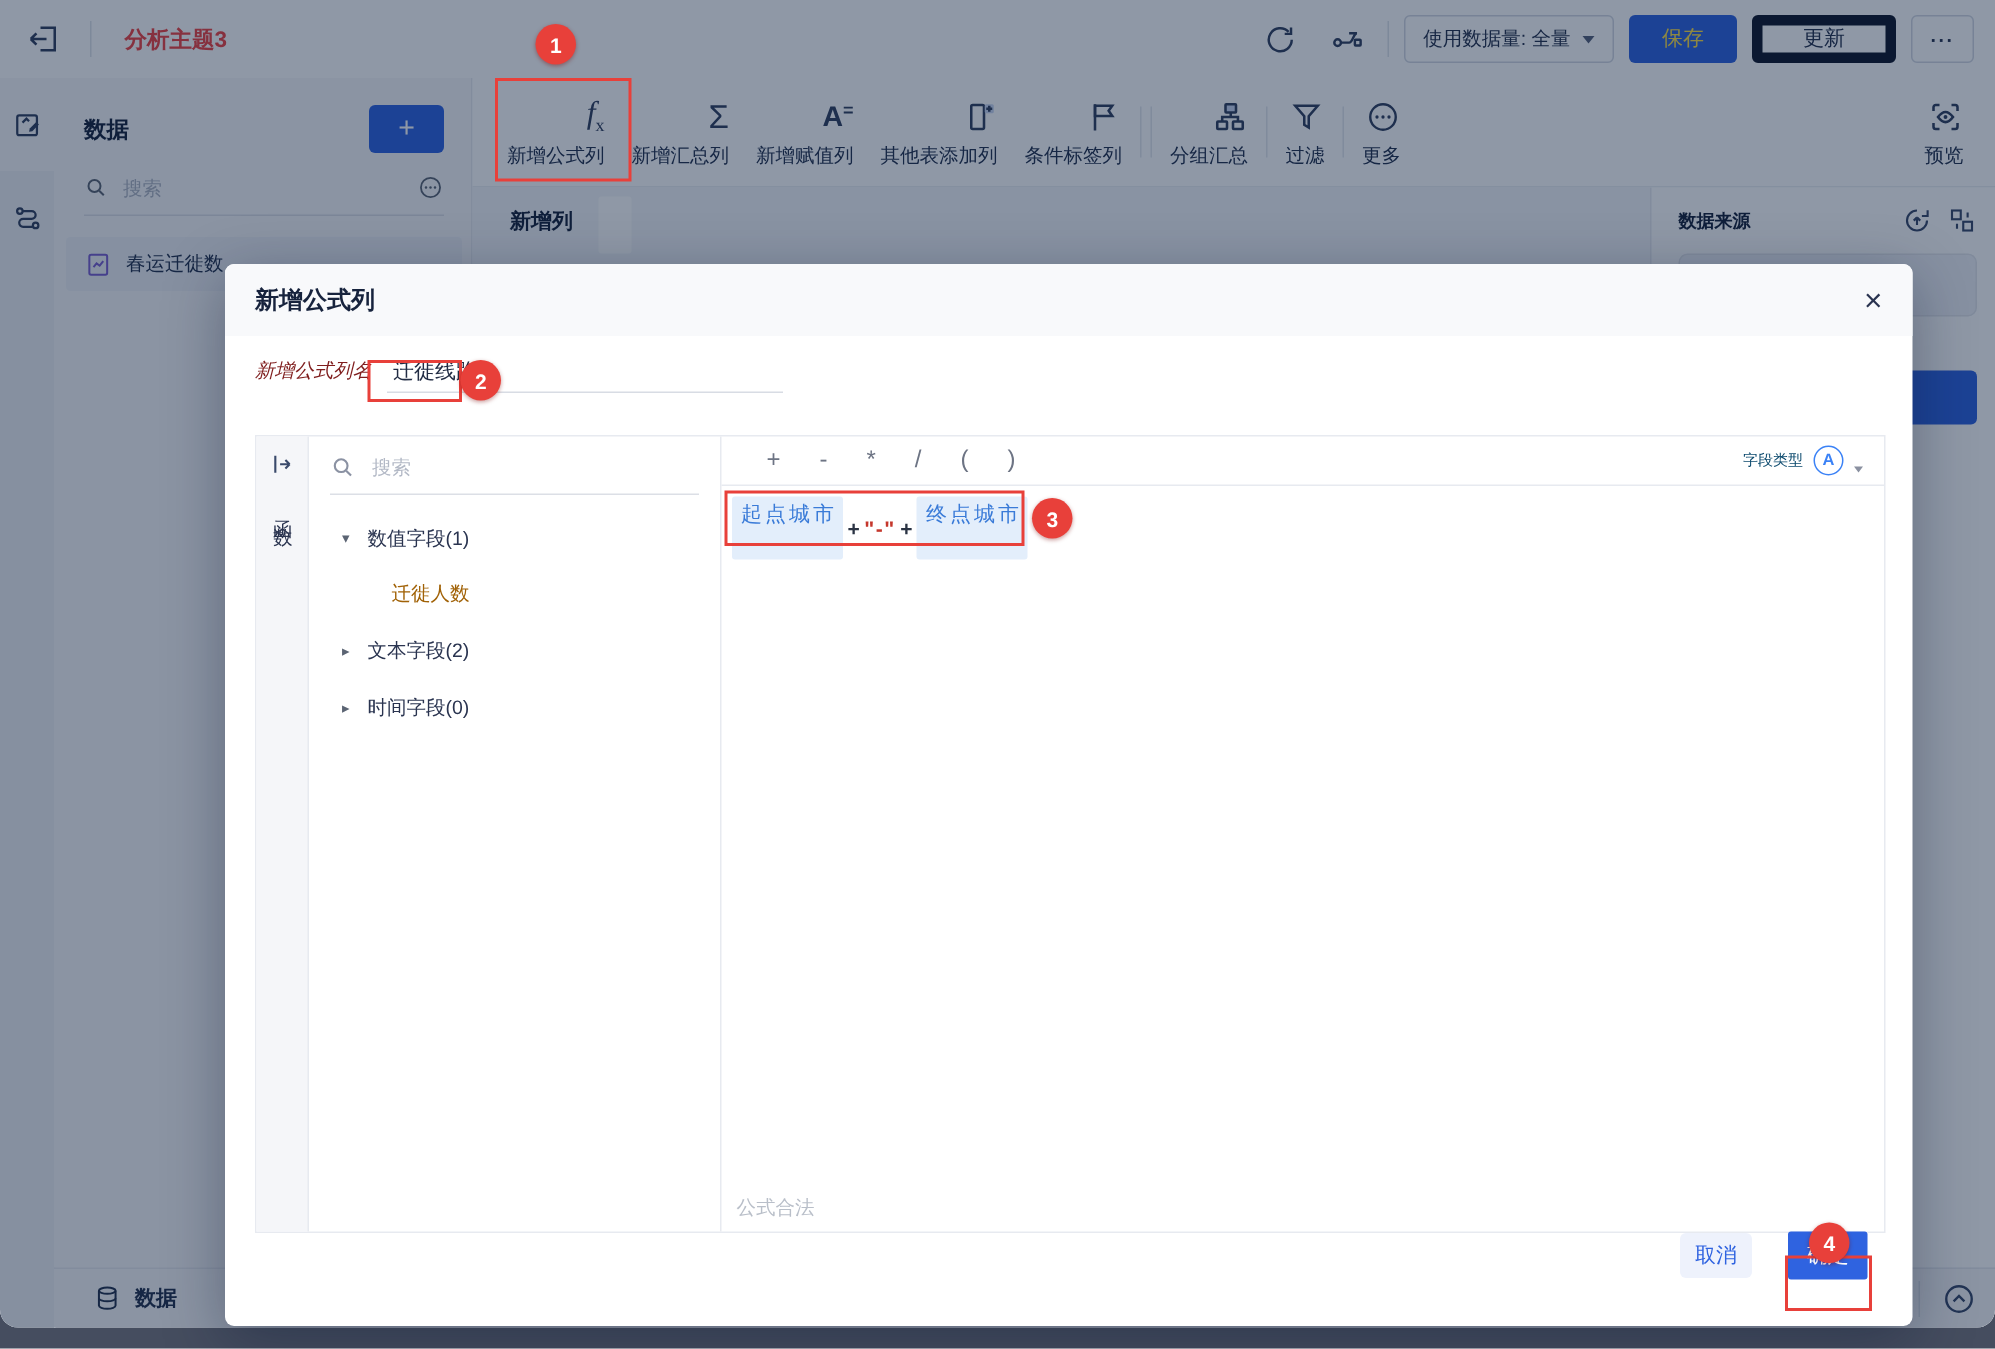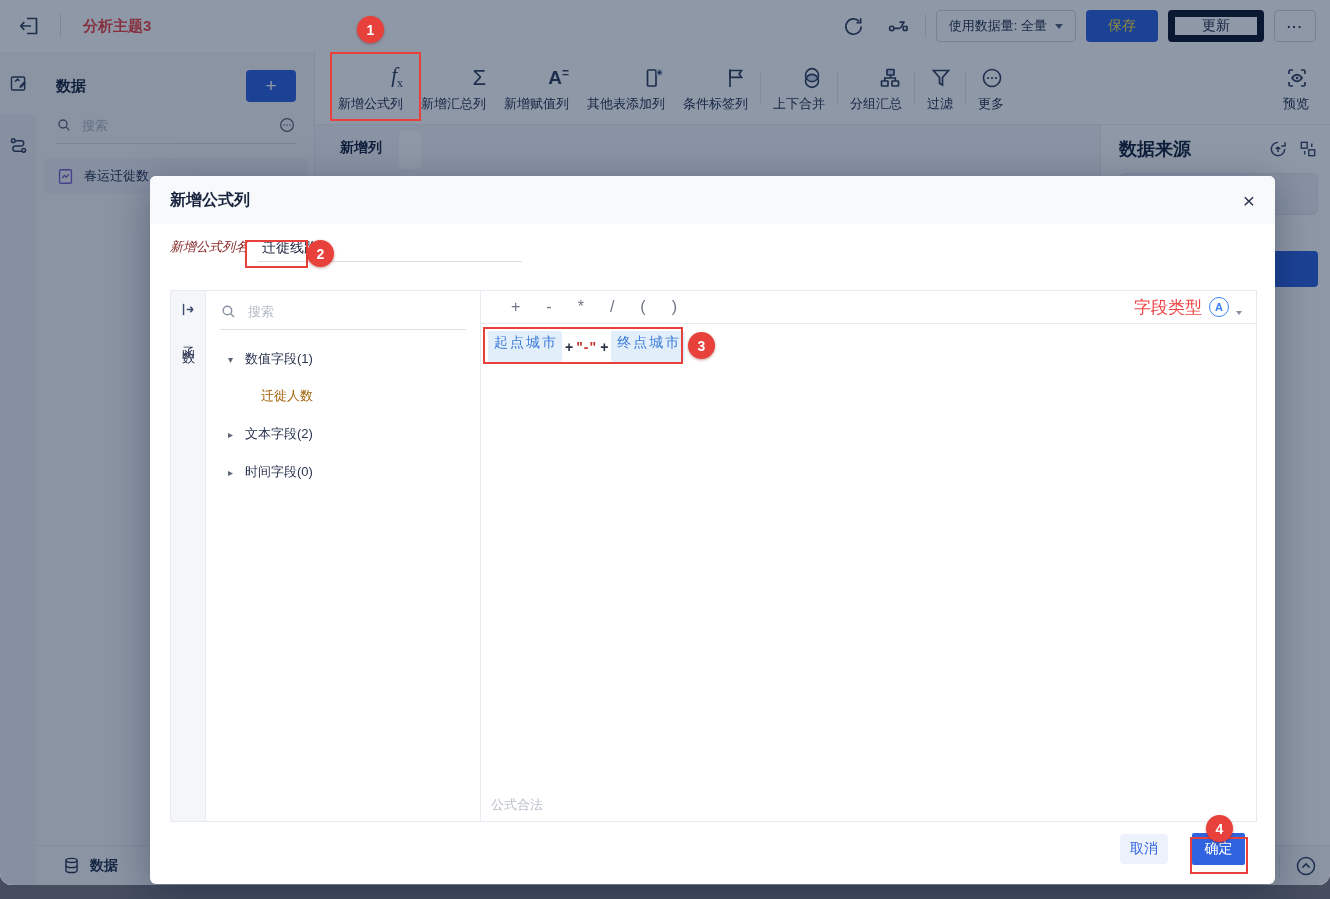--- a/index.html
+++ b/index.html
@@ -36,21 +36,21 @@
   .fxtxt{font-family:"Liberation Serif","DejaVu Serif",serif;font-style:italic;font-size:21px;color:#32405f;}
   .fxtxt sub{font-size:12px;font-style:normal;}
   .sigmatxt{font-size:22px;color:#32405f;}
   .aeqtxt{font-size:19px;color:#32405f;font-weight:bold;}
   .aeqtxt small{font-size:12px;vertical-align:7px;font-weight:bold;}
   .canvas{position:absolute;left:315px;top:125px;width:785px;height:720px;background:#f4f6f9;}
   .nc-label{position:absolute;left:25px;top:14px;font-size:14px;font-weight:bold;color:#17233d;}
   .nc-cell{position:absolute;left:84px;top:6px;width:22px;height:38px;background:#ffffff;border-radius:2px;}
   .rightpanel{position:absolute;left:1100px;top:125px;width:230px;height:720px;background:#fff;border-left:1px solid #e7eaef;box-sizing:border-box;}
   .rp-head{display:flex;align-items:center;padding:12px 12px 0 18px;gap:10px;}
-  .rp-title{font-size:18px;font-weight:bold;color:#17233d;margin-right:auto;}
+  .rp-title{font-size:12px;font-weight:bold;color:#17233d;margin-right:auto;}
   .rp-input{margin:12px 12px 0 18px;height:40px;background:#f1f3f7;border:1px solid #e3e6ec;border-radius:6px;}
   .rp-btn{margin:36px 12px 0 18px;height:36px;background:#2f63e0;border-radius:4px;}
   .bottombar{position:absolute;left:36px;top:845px;width:1294px;height:40px;background:#f7f8fa;border-top:1px solid #e7eaef;display:flex;align-items:center;box-sizing:border-box;padding:0 12px 0 26px;}
   .bb-label{font-size:14px;font-weight:bold;color:#24324f;margin-left:9px;}
   .bb-right{margin-left:auto;display:flex;align-items:center;gap:14px;}
   
   .dim{position:absolute;left:0;top:0;width:1330px;height:885px;background:rgba(7,26,58,0.45);border-radius:0 0 12px 12px;}
   
   .modal{position:absolute;left:150px;top:176px;width:1125px;height:708px;background:#fff;border-radius:6px;box-shadow:0 10px 40px rgba(10,20,50,.35);}
   .m-head{position:absolute;left:0;top:0;right:0;height:48px;background:#f8f9fb;border-radius:6px 6px 0 0;display:flex;align-items:center;padding:0 20px;box-sizing:border-box;}
@@ -66,29 +66,29 @@
   .m-search{margin:12px 14px 0 14px;display:flex;align-items:center;gap:9px;border-bottom:1px solid #dcdfe6;padding-bottom:9px;}
   .m-search input{border:none;outline:none;background:transparent;font-size:13px;color:#38425c;width:180px;}
   .m-search input::placeholder{color:#b3b9c6;}
   .tree-row{display:flex;align-items:center;gap:7px;font-size:13px;color:#2a3450;margin:20px 0 0 22px;}
   .tree-child{margin:19px 0 0 55px;font-size:13px;color:#a16207;}
   .tcaret{font-size:10px;color:#5b6473;width:10px;}
   .m-formula{flex:1;position:relative;}
   .op-bar{height:32px;border-bottom:1px solid #e7eaf0;display:flex;align-items:center;padding:0 14px 0 30px;gap:26px;}
   .op{font-size:16px;color:#6d7484;}
   .ft-wrap{margin-left:auto;display:flex;align-items:center;gap:7px;}
-  .ft-label{font-size:17px;color:#ef4444;text-align:right;}
+  .ft-label{font-size:10px;color:#0c4a6e;text-align:right;}
   .ft-badge{width:18px;height:18px;border:1.5px solid #3b82f6;border-radius:50%;color:#3b82f6;font-size:11px;font-weight:bold;display:flex;align-items:center;justify-content:center;}
   .ft-caret{width:0;height:0;border-left:3.5px solid transparent;border-right:3.5px solid transparent;border-top:4.5px solid #8a90a0;margin-top:12px;}
   .chips{position:absolute;left:7px;top:40px;display:flex;align-items:center;gap:3px;}
-  .chip{background:#e3eefb;color:#3a7bd8;font-size:14px;letter-spacing:2px;padding:3px 4px 10px 6px;border-radius:2px;font-family:Liberation Serif, serif;}
+  .chip{background:#e3eefb;color:#3a7bd8;font-size:14px;letter-spacing:2px;padding:3px 4px 21px 6px;border-radius:2px;font-family:Liberation Serif, serif;}
   .fop{color:#2a3343;font-size:14px;font-weight:bold;}
   .flit{color:#c5372c;font-size:14px;font-weight:bold;letter-spacing:1px;}
   .m-status{position:absolute;left:10px;bottom:7px;font-size:13px;color:#b9bfc9;}
-  .m-foot{position:absolute;left:0;bottom:4px;right:0;height:62px;display:flex;align-items:center;justify-content:flex-end;gap:24px;padding-right:30px;box-sizing:border-box;}
+  .m-foot{position:absolute;left:0;bottom:16px;right:0;height:62px;display:flex;align-items:center;justify-content:flex-end;gap:24px;padding-right:30px;box-sizing:border-box;}
   .btn-cancel{width:48px;height:30px;background:#eef2fc;color:#2f63e0;font-size:14px;border-radius:4px;display:flex;align-items:center;justify-content:center;}
   .btn-ok{width:53px;height:32px;background:#2f63e0;color:#fff;font-size:14px;border-radius:2px;display:flex;align-items:center;justify-content:center;}
   
   .anno-box{position:absolute;border:2px solid #e8403a;box-sizing:border-box;}
   .anno-dot{position:absolute;width:27px;height:27px;border-radius:50%;background:#e8403a;color:#fff;font-size:14px;font-weight:bold;display:flex;align-items:center;justify-content:center;box-shadow:0 1px 3px rgba(120,0,0,.4);}
   svg{display:block;}
 </style>
 </head>
 <body>
 
@@ -222,30 +222,20 @@
       <div class="titem">
         <span class="ticon">
           <svg width="24" height="24" viewBox="0 0 24 24" fill="none" stroke="#32405f" stroke-width="1.7">
               <path d="M6 3.5V21"></path>
               <path d="M6 4.5h11.5l-2.4 3.4 2.4 3.4H6z"></path>
             </svg>
         </span>
         <span class="tlabel">条件标签列</span>
       </div>
       <div class="tb-sep"></div>
-      <div class="titem">
-        <span class="ticon">
-          <svg width="26" height="26" viewBox="0 0 24 24" fill="none" stroke="#32405f" stroke-width="1.5">
-              <ellipse cx="12" cy="12" rx="5.6" ry="2.6" fill="#c9d6f0" stroke="none"></ellipse>
-              <circle cx="12" cy="9.4" r="6"></circle>
-              <circle cx="12" cy="14.6" r="6"></circle>
-            </svg>
-        </span>
-        <span class="tlabel">上下合并</span>
-      </div>
       <div class="tb-sep"></div>
       <div class="titem">
         <span class="ticon">
           <svg width="24" height="24" viewBox="0 0 24 24" fill="none" stroke="#32405f" stroke-width="1.7">
               <rect x="9" y="3.5" width="7" height="5.5" rx="0.5" fill="#c9d6f0"></rect>
               <rect x="3.5" y="15" width="6.5" height="5" rx="0.5"></rect>
               <rect x="14" y="15" width="6.5" height="5" rx="0.5"></rect>
               <path d="M12.5 9v3M6.8 15v-3h10.5v3"></path>
             </svg>
         </span>

